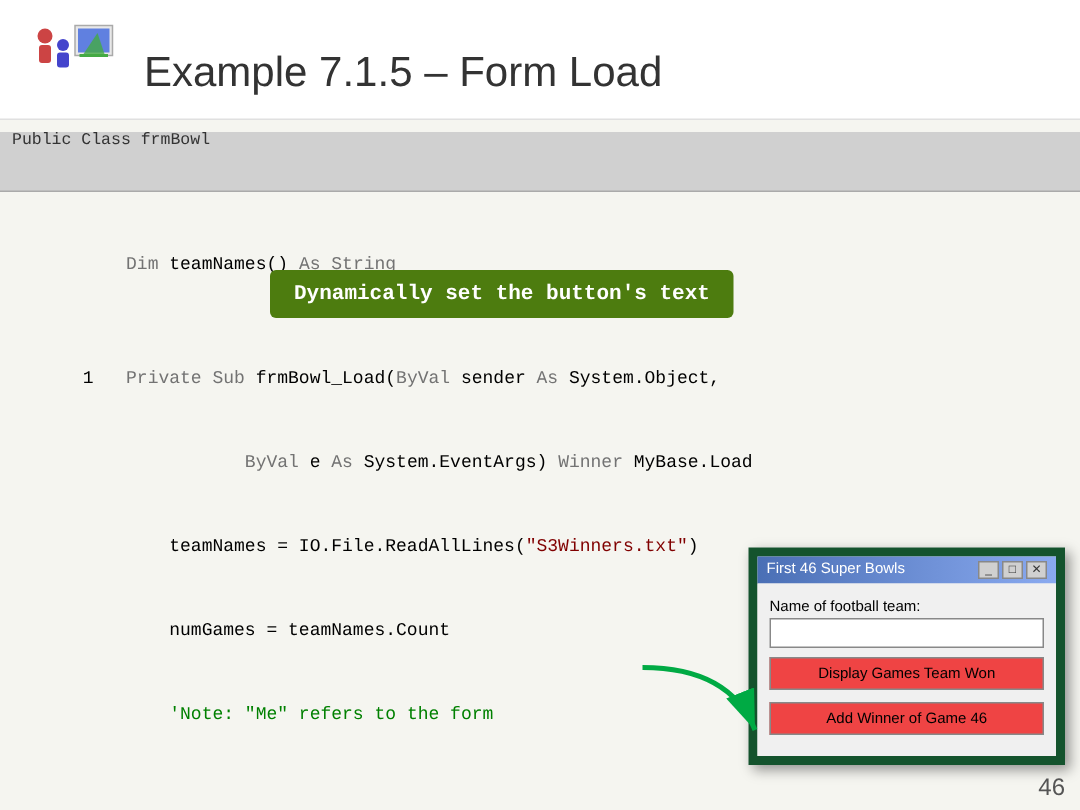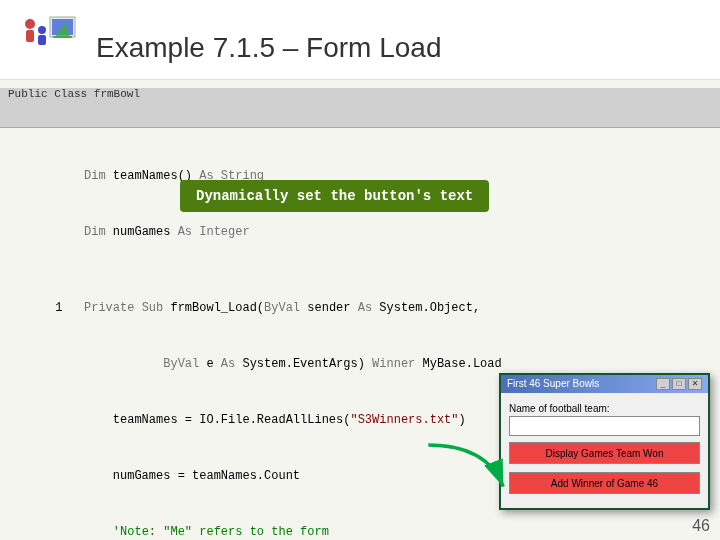--- a/index.html
+++ b/index.html
@@ -80,21 +80,21 @@
       white-space: nowrap;
     }
 
     
     .mini-window {
       position: absolute;
       right: 10px;
       bottom: 30px;
       width: 211px;
       background: #f0f0f0;
-      border: 2px solid #14532d;
+      border: 6px solid #14532d;
       box-shadow: 3px 3px 8px rgba(0,0,0,0.4);
     }
 
     .mini-window-titlebar {
       background: linear-gradient(to right, #4a6fb5, #8aaaf0);
       color: white;
       font-size: 10px;
       padding: 3px 6px;
       display: flex;
       align-items: center;
@@ -223,23 +223,20 @@
       <span>Public Class frmBowl</span>
     </div>
 
     <div class="tooltip-bubble">
       <span>Dynamically set the button's text</span>
     </div>
 
     <div class="code-line">&nbsp;</div>
     <div class="code-line">
       &nbsp;&nbsp;&nbsp;&nbsp;<span class="keyword">Dim</span> teamNames() <span class="keyword">As</span> <span class="keyword">String</span>
-    </div>
-    <div class="code-line">
-      &nbsp;&nbsp;&nbsp;&nbsp;<span class="keyword">Dim</span> numGames <span class="keyword">As</span> <span class="keyword">Integer</span>
     </div>
     <div class="code-line">&nbsp;</div>
     <div class="code-line">
       1 &nbsp;&nbsp;<span class="keyword">Private Sub</span> frmBowl_Load(<span class="keyword">ByVal</span> sender <span class="keyword">As</span> System.Object,
     </div>
     <div class="code-line">
       &nbsp;&nbsp;&nbsp;&nbsp;&nbsp;&nbsp;&nbsp;&nbsp;&nbsp;&nbsp;&nbsp;&nbsp;&nbsp;&nbsp;&nbsp;<span class="keyword">ByVal</span> e <span class="keyword">As</span> System.EventArgs) <span class="keyword">Winner</span> MyBase.Load
     </div>
     <div class="code-line">
       &nbsp;&nbsp;&nbsp;&nbsp;&nbsp;&nbsp;&nbsp;&nbsp;teamNames = IO.File.ReadAllLines(<span class="string">"S3Winners.txt"</span>)

